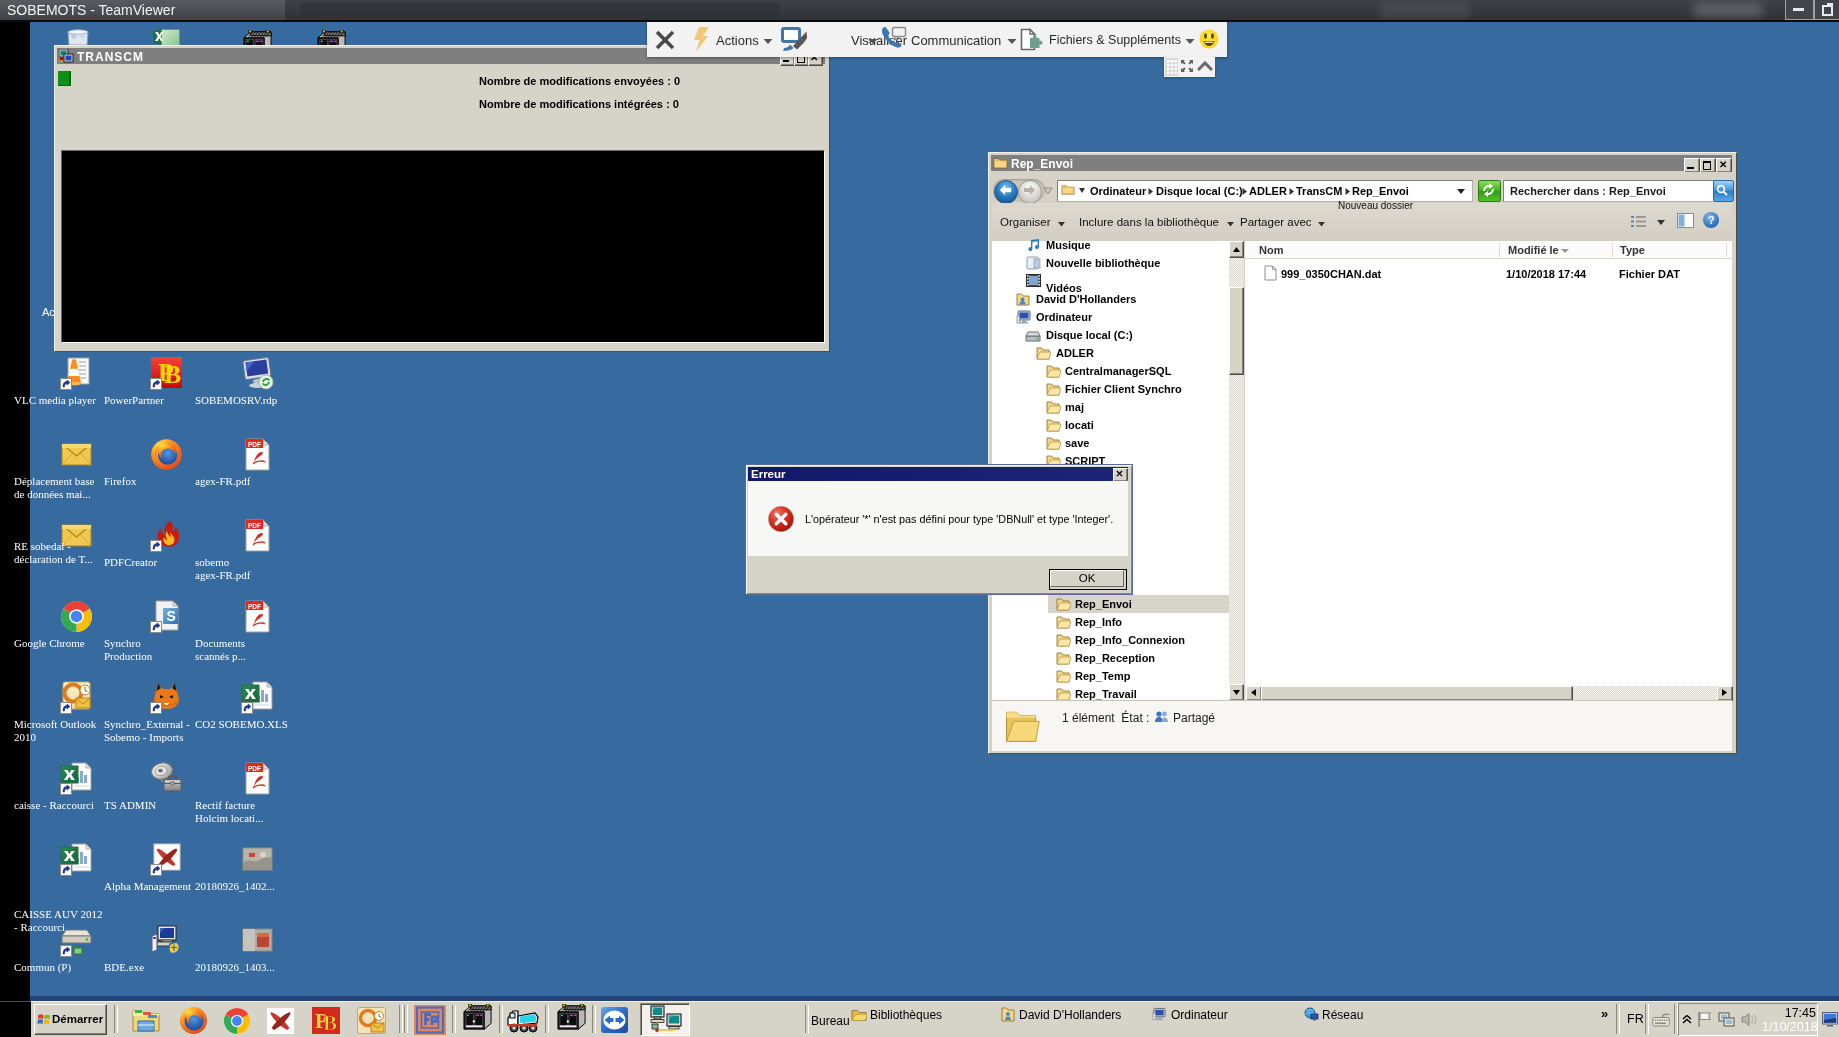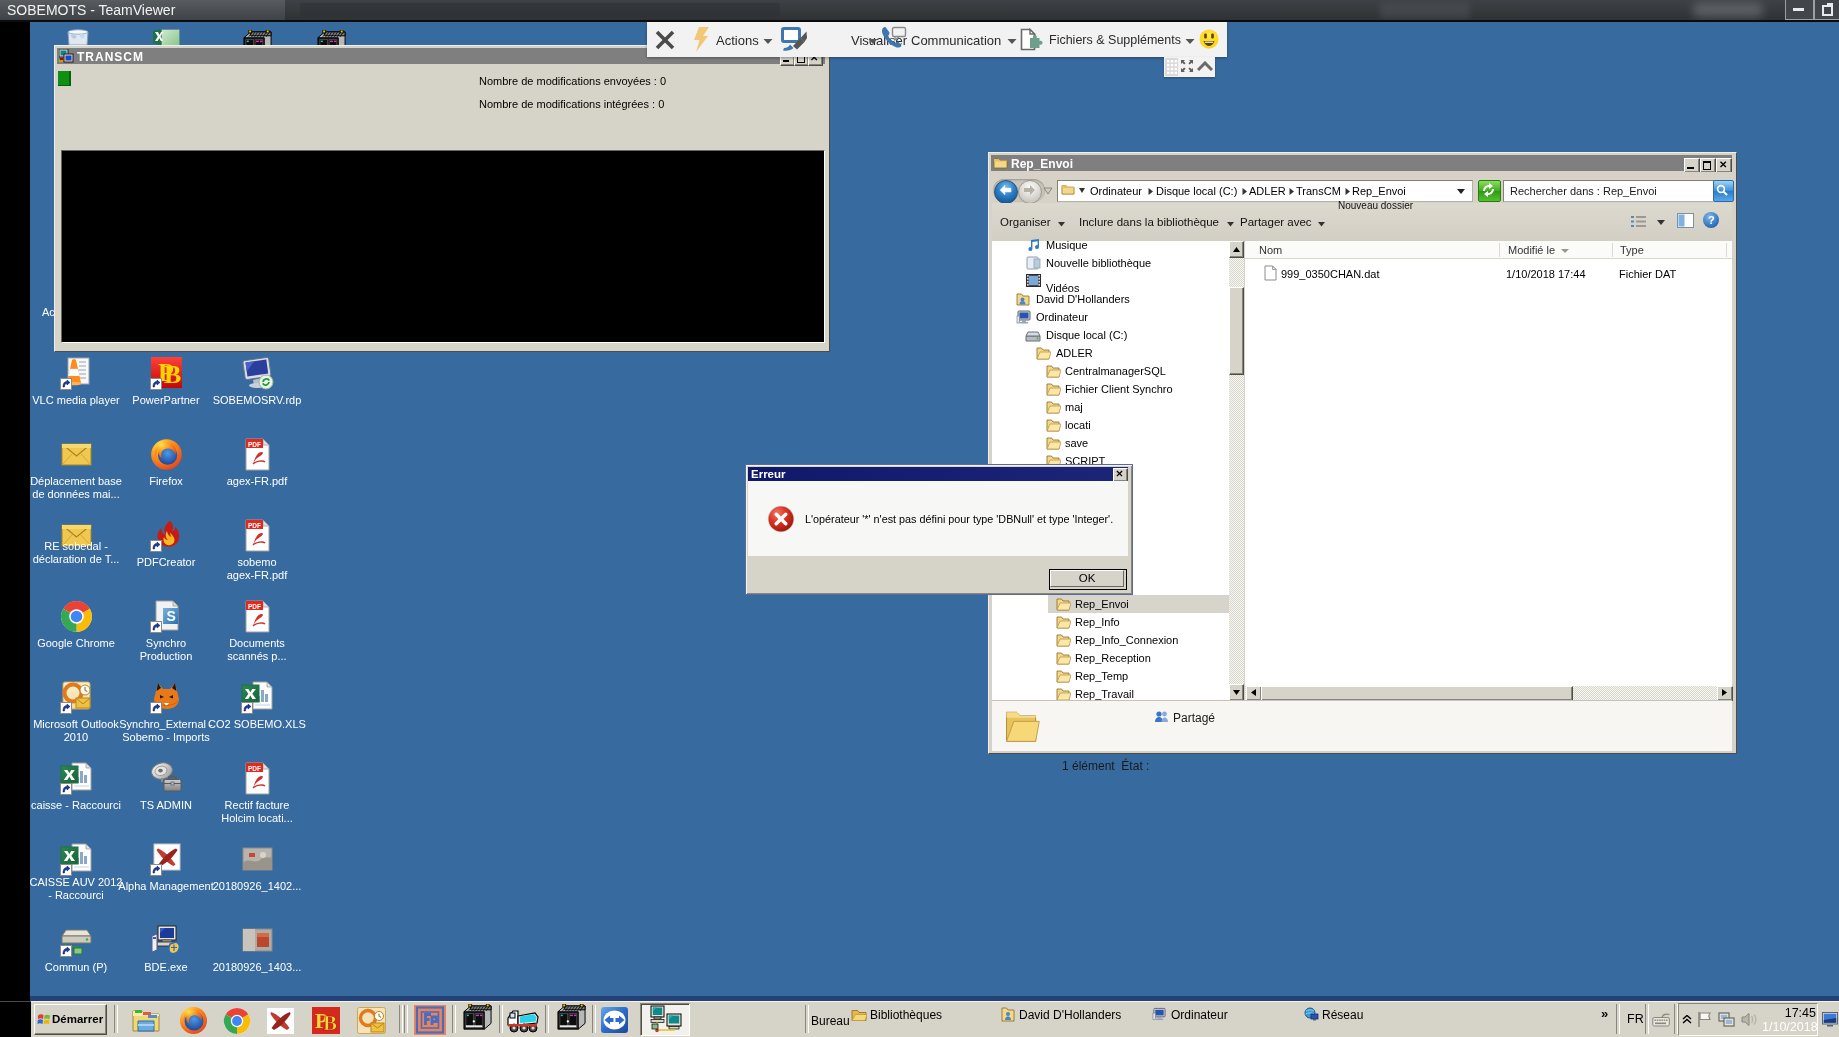--- a/index.html
+++ b/index.html
@@ -1,24 +1,24 @@
 <!DOCTYPE html>
 <html><head><meta charset="utf-8">
 <style>
   html,body{margin:0;padding:0;}
   body{width:1839px;height:1037px;overflow:hidden;position:relative;
        font-family:"Liberation Sans", sans-serif;background:#376b9f;}
   .abs{position:absolute;}
   svg{display:block;}
-  .t11{font-size:11px;line-height:13px;}
+  .t11{font-size:11px;line-height:13px;font-weight:bold;}
   
   .raised{border:1px solid;border-color:#ffffff #4e4c46 #4e4c46 #ffffff;box-shadow:inset -1px -1px 0 #87847c;}
   .raised2{border:1px solid;border-color:#f1efe9 #4e4c46 #4e4c46 #f1efe9;}
   .sunken{border:1px solid;border-color:#87847c #ffffff #ffffff #87847c;box-shadow:inset 1px 1px 0 #4e4c46;}
-  .icnlbl{color:#ffffff;font-size:11px;line-height:13px;text-align:center;}
+  .icnlbl{color:#ffffff;font-size:11px;line-height:13px;text-align:left;font-family:Liberation Serif, serif;}
 </style></head>
 <body>
 
 <div class="abs" style="left:0;top:0;width:1839px;height:20px;background:linear-gradient(#3e4145,#2f3235);"></div>
 <div class="abs" style="left:0;top:0;width:285px;height:20px;background:linear-gradient(#585b5f,#3f4246);border-radius:0 0 0 0;"></div>
 <div class="abs" style="left:7px;top:2px;color:#f2f2f2;font-size:14px;">SOBEMOTS - TeamViewer</div>
 <div class="abs" style="left:300px;top:3px;width:480px;height:14px;background:#2e3134;opacity:.55;border-radius:3px;"></div>
 <div class="abs" style="left:1380px;top:2px;width:90px;height:16px;background:#51565b;opacity:.5;border-radius:3px;filter:blur(3px);"></div>
 <div class="abs" style="left:1693px;top:3px;width:70px;height:14px;background:#9aa0a6;opacity:.38;border-radius:6px;filter:blur(5px);"></div>
 <div class="abs" style="left:0;top:20px;width:1839px;height:2px;background:#0c0c0c;"></div>
@@ -402,21 +402,21 @@
           <linearGradient id="exg219" x1="0" y1="0" x2="1" y2="1">
             <stop offset="0%" stop-color="#2a8a50"></stop>
             <stop offset="100%" stop-color="#1a6238"></stop>
           </linearGradient>
         </defs>
 <path d="M4 8 L7.5 8 L9.3 11.2 L11.2 8 L14.8 8 L11.3 12.8 L15 18 L11.4 18 L9.3 14.6 L7.3 18 L3.8 18 L7.4 12.8 Z" fill="#fff"></path>
 <rect x="0.5" y="21.5" width="11" height="11" fill="#fff" stroke="#8a8a8a" stroke-width="1"></rect>
 <path d="M3 30 C3 26 4.5 24.5 7 24.5 L7 23 L10 25.5 L7 28 L7 26.5 C5.5 26.5 4.5 27.5 4.5 30 Z" fill="#1a3a9c" stroke="#0a1a5c" stroke-width=".5"></path>
 </svg>
     </div>
-<div class="abs icnlbl" style="left:14px;top:876px;width:124px;">CAISSE AUV 2012<br>- Raccourci</div>
+<div class="abs icnlbl" style="left:14px;top:908px;width:124px;">CAISSE AUV 2012<br>- Raccourci</div>
 <div class="abs" style="left:150px;top:843px;">
       <svg width="33" height="33" viewBox="0 0 33 33">
 <rect x="4" y="1" width="26" height="26" fill="#fff" stroke="#c8c8c8" stroke-width="1"></rect>
 <path d="M8 5.5 C14 8 21 14.5 25.5 21.5 L23.5 23 C17 20 10 13 6.5 7 Z" fill="#c43a2e"></path>
 <path d="M26 5.5 C20 8 13 14.5 8.5 21.5 L10.5 23 C17 20 24 13 27.5 7 Z" fill="#96231c"></path>
 <rect x="0.5" y="21.5" width="11" height="11" fill="#fff" stroke="#8a8a8a" stroke-width="1"></rect>
 <path d="M3 30 C3 26 4.5 24.5 7 24.5 L7 23 L10 25.5 L7 28 L7 26.5 C5.5 26.5 4.5 27.5 4.5 30 Z" fill="#1a3a9c" stroke="#0a1a5c" stroke-width=".5"></path>
 </svg>
     </div>
 <div class="abs icnlbl" style="left:104px;top:880px;width:124px;">Alpha Management</div>
@@ -857,21 +857,21 @@
 </div>
 
 <div class="abs" style="left:992px;top:700px;width:740px;height:50px;background:#f7f6f2;border-top:1px solid #c6c3b9;"></div>
 <div class="abs" style="left:1004px;top:705px;">
   <svg width="36" height="40" viewBox="0 0 38 44">
     <path d="M2 8 L2 40 L34 40 L34 12 L17 12 L13 8 Z" fill="#e8c35c" stroke="#a8862e" stroke-width="1"></path>
     <path d="M2 14 L34 14 L34 12 L17 12 L13 8 L2 8 Z" fill="#f6dc8a"></path>
     <path d="M2 40 L10 18 L38 18 L34 40 Z" fill="#f6d878" stroke="#bf9b3d" stroke-width="1"></path>
   </svg>
 </div>
-<div class="abs" style="left:1062px;top:711px;color:#1a1a1a;font-size:12px;margin-top:48px;">1 élément &nbsp;État :</div>
+<div class="abs" style="left:1062px;top:711px;color:#1a1a1a;font-size:12px;">1 élément &nbsp;État :</div>
 <div class="abs" style="left:1154px;top:710px;">
   <svg width="15" height="13" viewBox="0 0 15 13">
     <circle cx="5" cy="4" r="2.6" fill="#3a76c4"></circle>
         <path d="M1 12 C1 8.5 3 7 5 7 C7 7 9 8.5 9 12 Z" fill="#3a76c4"></path>
     <circle cx="10.5" cy="4" r="2.4" fill="#8aa8d8"></circle>
         <path d="M7.5 12 C7.5 9 9 7.5 10.5 7.5 C12.5 7.5 14 9 14 12 Z" fill="#8aa8d8"></path>
   </svg>
 </div>
 <div class="abs" style="left:1173px;top:711px;color:#1a1a1a;font-size:12px;">Partagé</div>
 </div>

